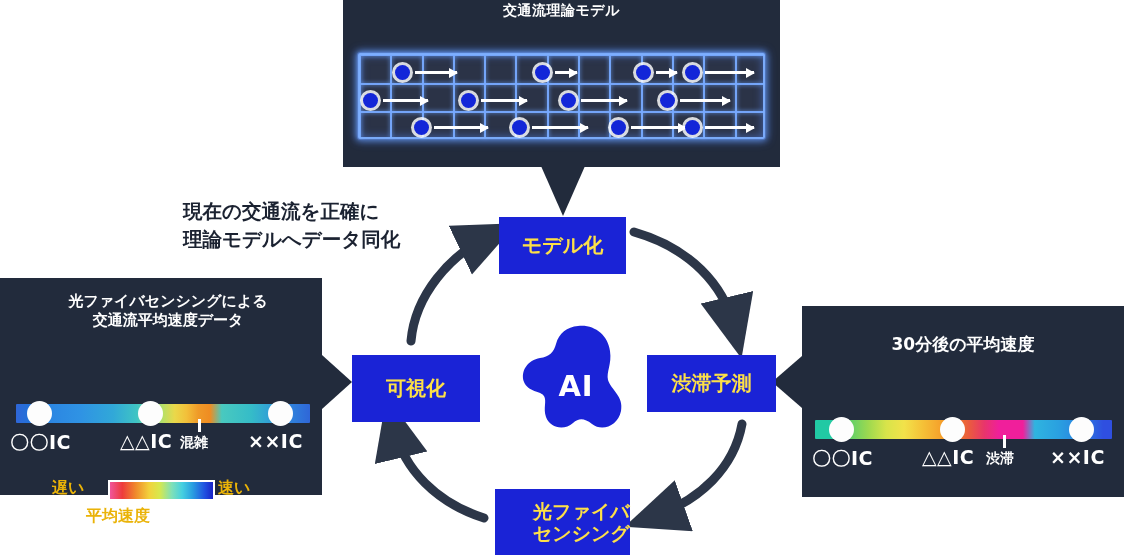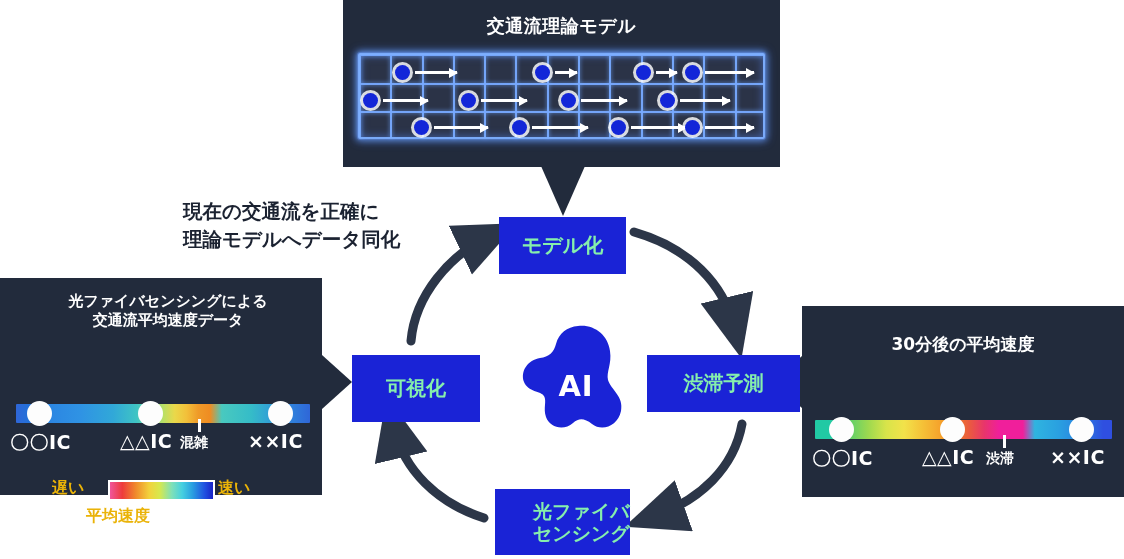--- a/index.html
+++ b/index.html
@@ -6,21 +6,21 @@
   body{width:1124px;height:559px;position:relative;overflow:hidden;
        font-family:"DejaVu Sans","Liberation Sans",sans-serif;}
   .stage{position:absolute;inset:0;width:1124px;height:559px;}
 
   
   .panel{position:absolute;background:#222b3c;}
   .panel-title{color:#ffffff;font-weight:700;text-align:center;line-height:1.28;}
 
   
   #panel-top{left:343px;top:0px;width:437px;height:167px;}
-  #panel-top .panel-title{font-size:18px;margin-top:14px;letter-spacing:.5px;}
+  #panel-top .panel-title{font-size:14px;margin-top:2px;letter-spacing:.5px;}
   .top-pointer{position:absolute;left:541px;top:166px;width:0;height:0;
       border-left:22px solid transparent;border-right:22px solid transparent;
       border-top:50px solid #222b3c;}
 
   
   .grid-wrap{position:absolute;left:14px;top:52px;width:409px;height:88px;}
   .grid-glow{position:absolute;inset:0;background:#2b3347;border-radius:3px;
              box-shadow:0 0 10px 3px rgba(90,140,255,.55) inset,0 0 9px 2px rgba(90,140,255,.45);}
   .grid-lines{position:absolute;inset:2px;
       background-image:
@@ -55,25 +55,25 @@
   .bar-node{position:absolute;width:25px;height:25px;border-radius:50%;background:#fdfdfd;}
   .bar-lbl{position:absolute;color:#ffffff;font-size:19px;font-weight:600;white-space:nowrap;letter-spacing:.5px;}
   .tick{position:absolute;width:3px;height:13px;background:#ffffff;}
   .tick-lbl{position:absolute;color:#ffffff;font-size:14px;font-weight:700;white-space:nowrap;}
 
   
   .legend-grad{position:absolute;height:17px;border:2px solid #ffffff;}
   .legend-txt{position:absolute;color:#eab308;font-size:16px;font-weight:700;white-space:nowrap;}
 
   
-  .cbox{position:absolute;background:#1a23d6;color:#86efac;display:flex;align-items:center;
+  .cbox{position:absolute;background:#1a23d6;color:#fde047;display:flex;align-items:center;
         justify-content:center;text-align:center;font-weight:700;line-height:1.18;}
   #box-model{left:499px;top:217px;width:127px;height:57px;font-size:20px;}
   #box-vis{left:352px;top:355px;width:128px;height:67px;font-size:20px;}
-  #box-pred{left:647px;top:355px;width:153px;height:57px;font-size:20px;}
+  #box-pred{left:647px;top:355px;width:129px;height:57px;font-size:20px;}
   #box-sens{left:495px;top:489px;width:135px;height:66px;font-size:19px;justify-content:flex-end;}
 
   
   .caption{position:absolute;color:#1b2231;font-size:19.5px;font-weight:600;line-height:1.42;white-space:pre-line;}
   #cap-left{left:183px;top:198px;text-align:left;}
   #cap-right{left:658px;top:198px;text-align:left;}
 
   
   #ai-blob{position:absolute;left:516px;top:322px;width:120px;height:125px;}
   #ai-blob .ai-txt{position:absolute;left:0;top:46px;width:120px;text-align:center;

